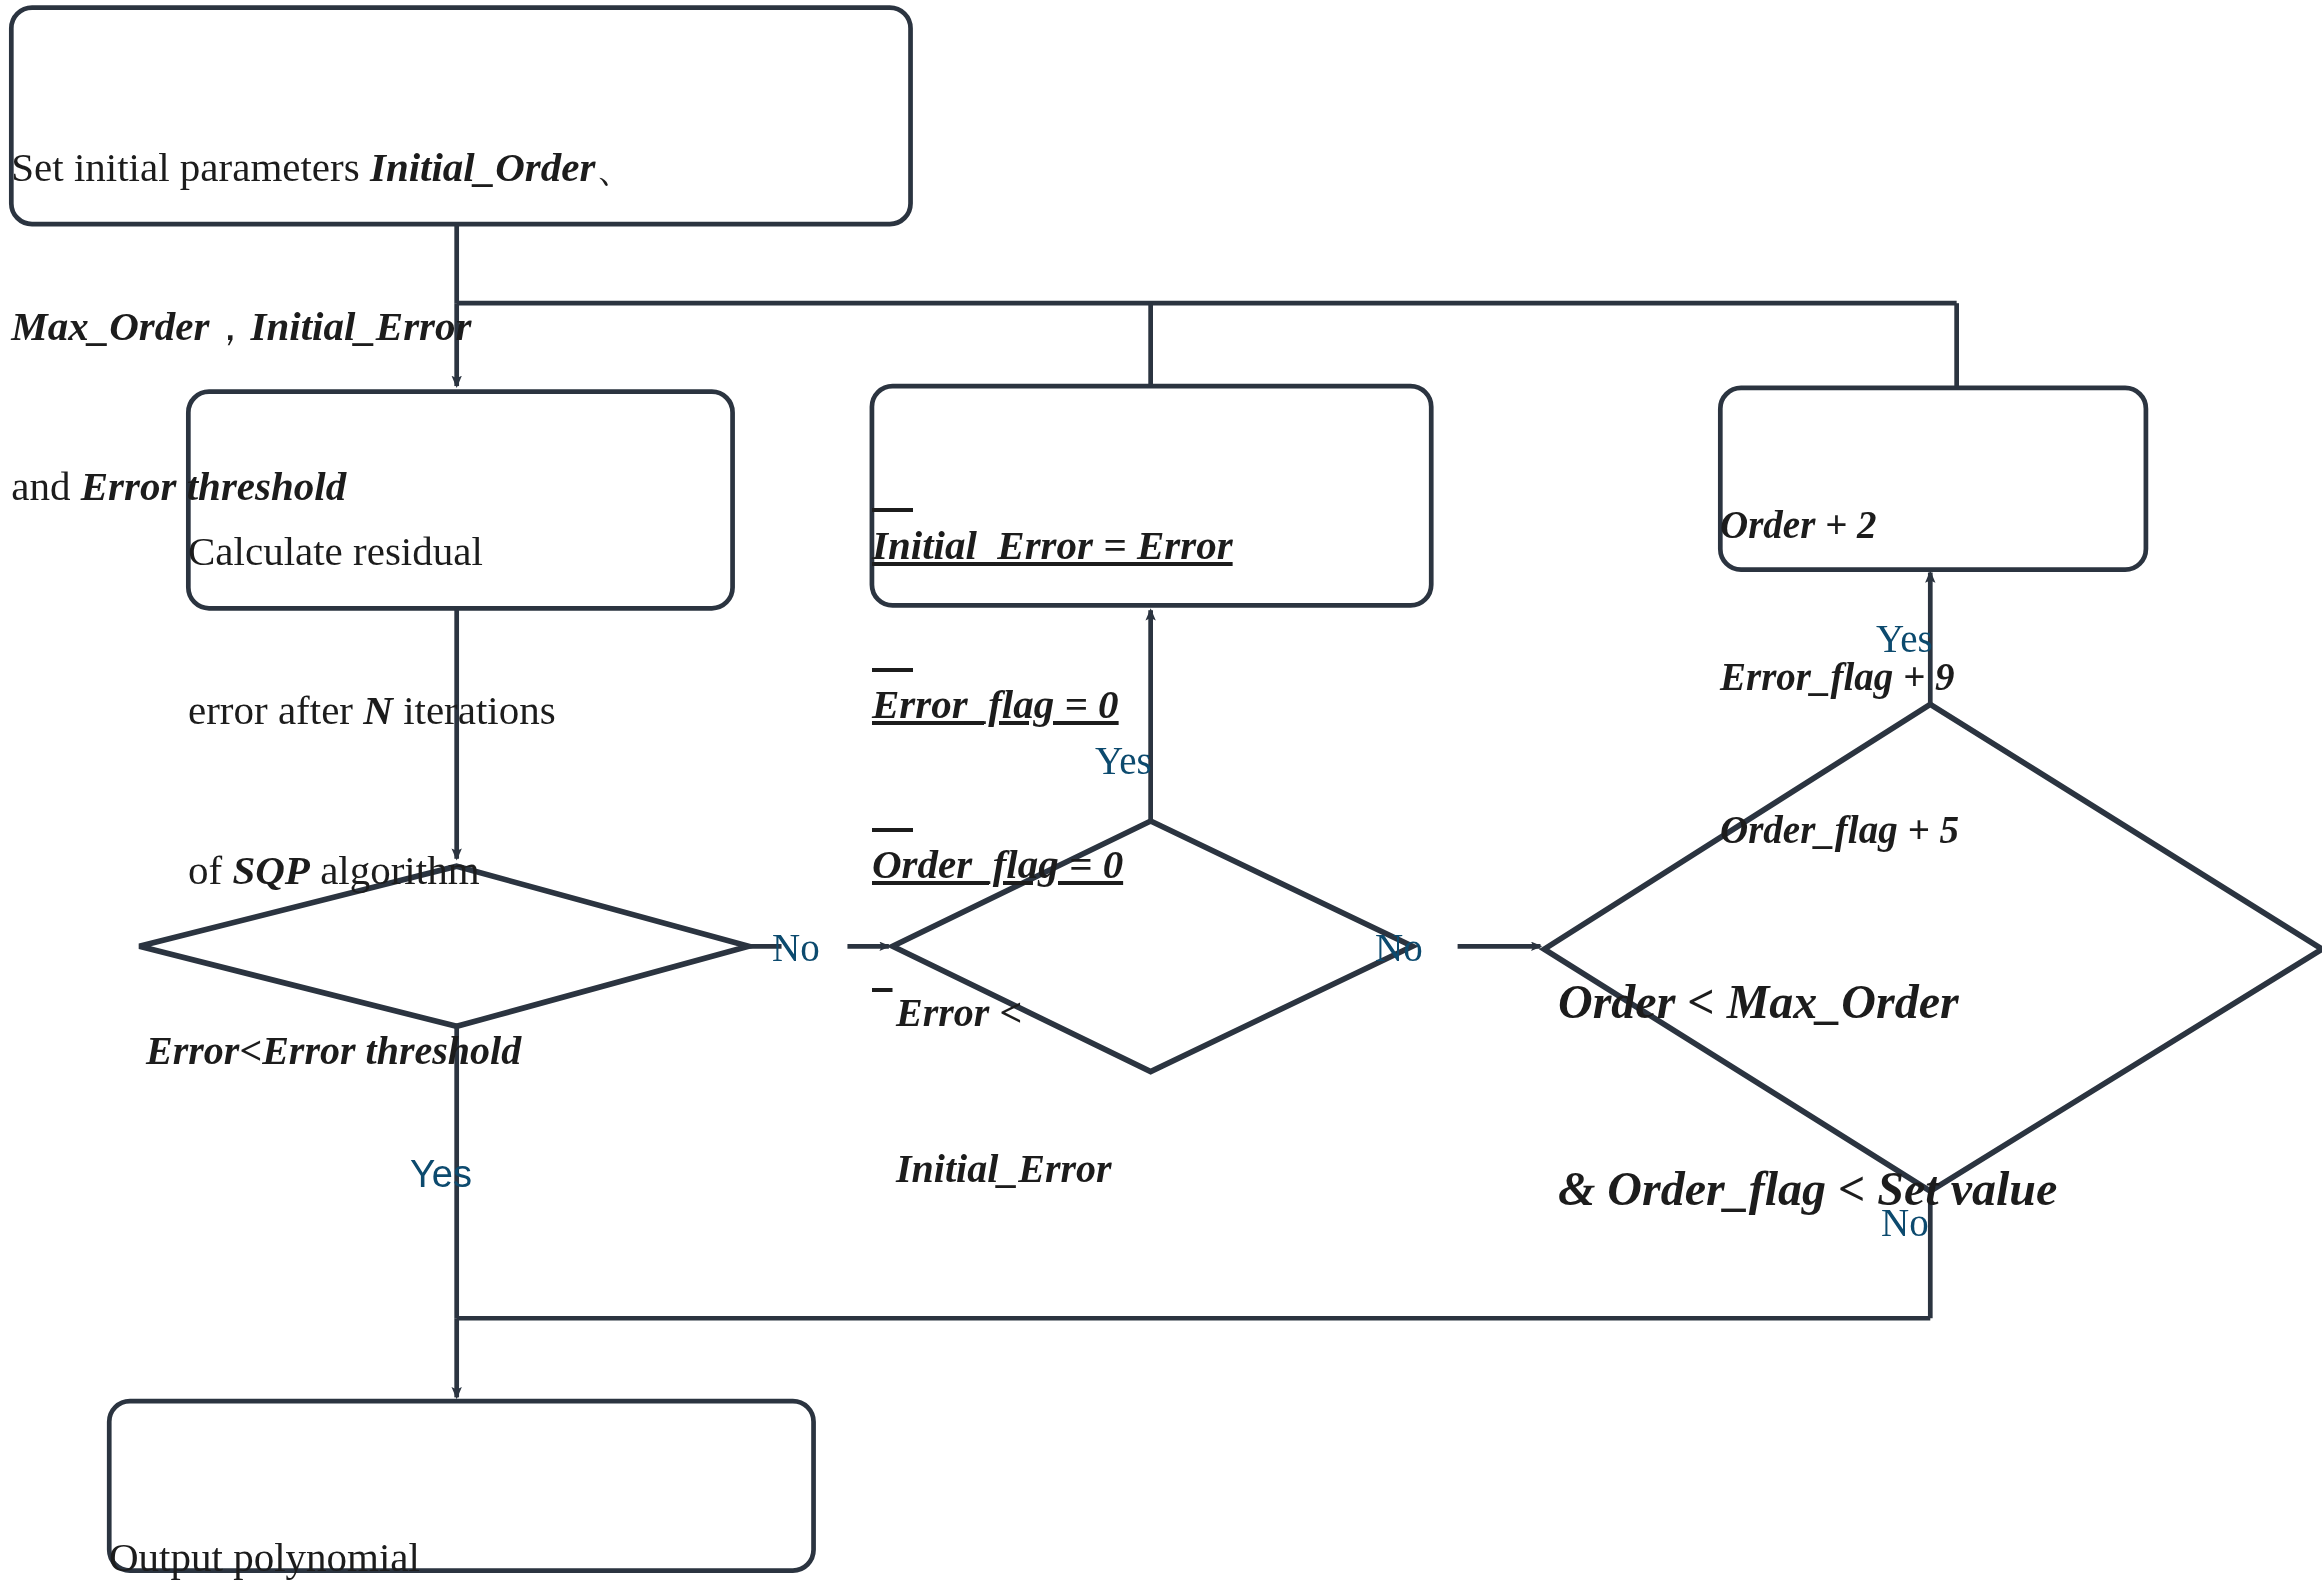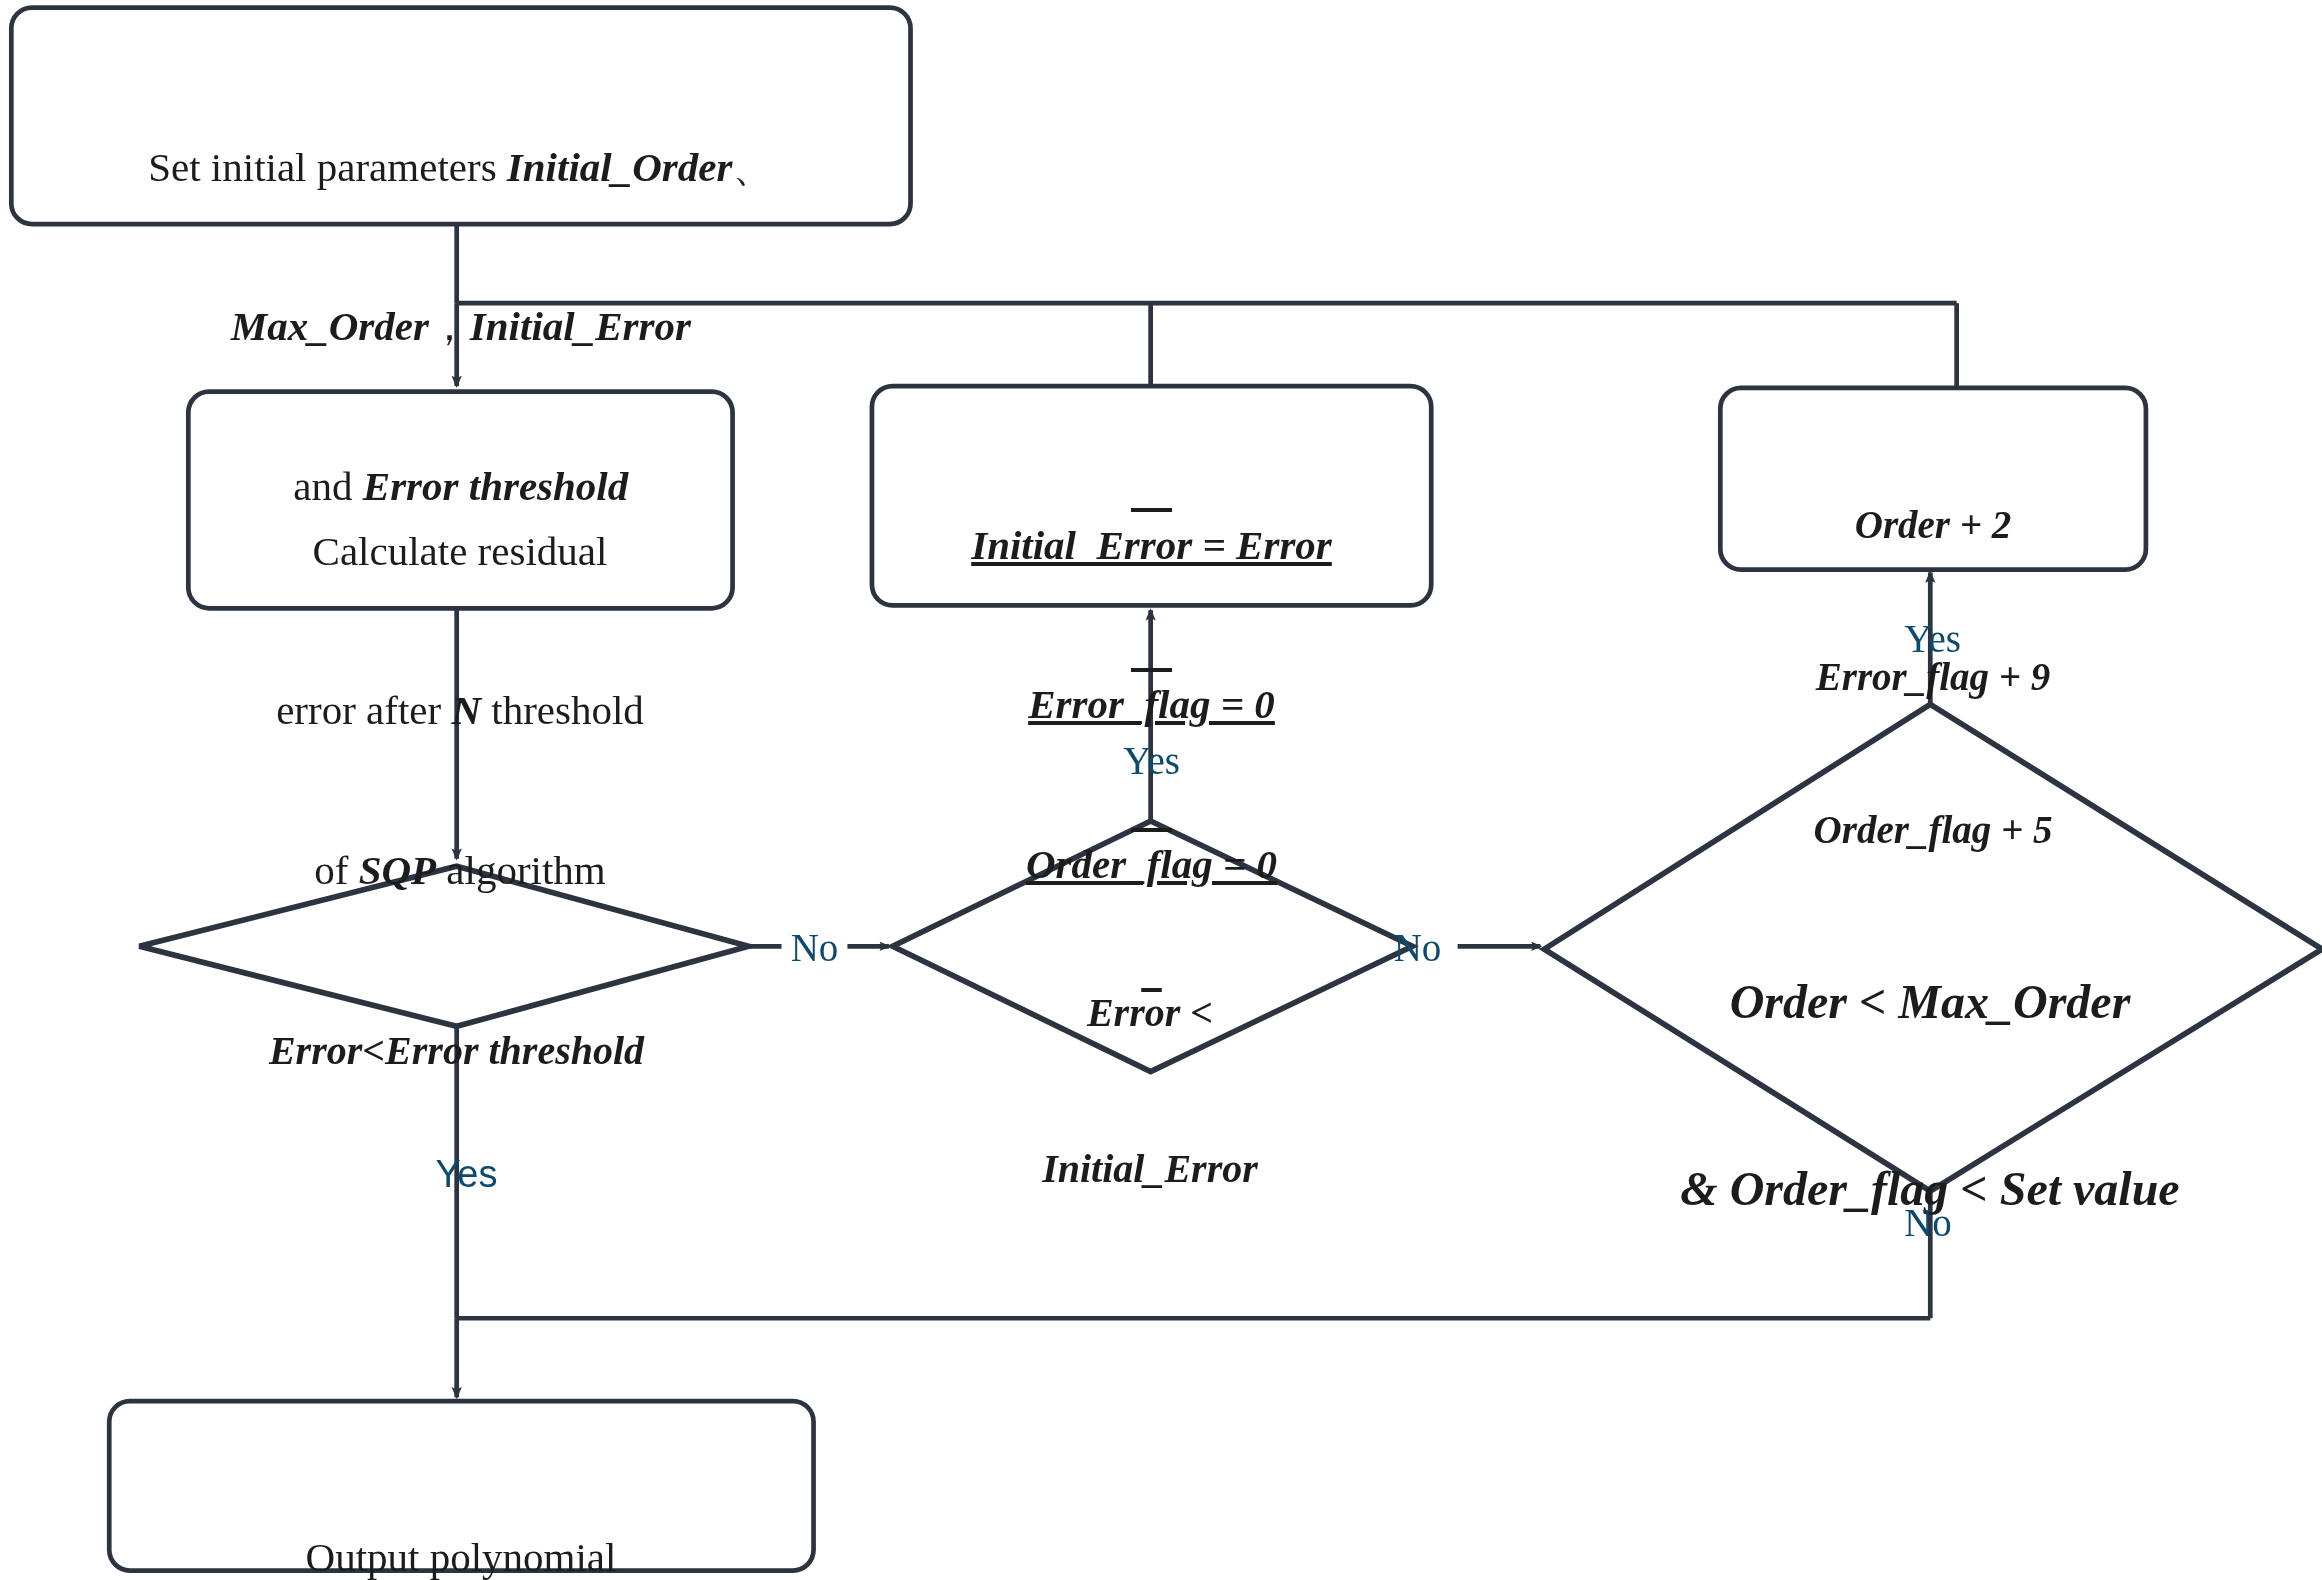--- a/index.html
+++ b/index.html
@@ -37,21 +37,20 @@
     stroke-linecap: butt;
   }
   .arrowhead {
     fill: #2b3440;
     stroke: none;
   }
 
   
   .txt {
     position: absolute;
-    text-align: center;
     color: #1c1c1c;
     line-height: 1.30;
     white-space: pre;
     pointer-events: none;
   }
   .box-text {
     font-size: 41px;
   }
   .box-text .bi {
     font-weight: bold;
@@ -135,21 +134,21 @@
   </svg>
 
   <div class="txt box-text" style="left:11.3px; top:34px; width:899px;">
     <span class="ln"><span>Set initial parameters </span><span class="bi">Initial_Order</span><span>、</span></span>
     <span class="ln"><span class="bi">Max_Order</span><span>，</span><span class="bi">Initial_Error</span></span>
     <span class="ln"><span>and </span><span class="bi">Error threshold</span></span>
   </div>
 
   <div class="txt box-text" style="left:188px; top:418px; width:544px;">
     <span class="ln"><span>Calculate residual</span></span>
-    <span class="ln"><span>error after </span><span class="bi">N</span><span> threshold</span></span>
+    <span class="ln"><span>error after </span><span class="bi">N</span><span> iterations</span></span>
     <span class="ln"><span>of </span><span class="bi">SQP</span><span> algorithm</span></span>
   </div>
 
   <div class="txt box-text" style="left:872px; top:412px; width:559px;text-decoration:underline;">
     <span class="ln"><span class="bi">Initial_Error = Error</span></span>
     <span class="ln"><span class="bi">Error_flag = 0</span></span>
     <span class="ln"><span class="bi">Order_flag = 0</span></span>
   </div>
 
   <div class="txt box-text" style="left:1720px; top:399px; width:426px; font-size:39px;">

